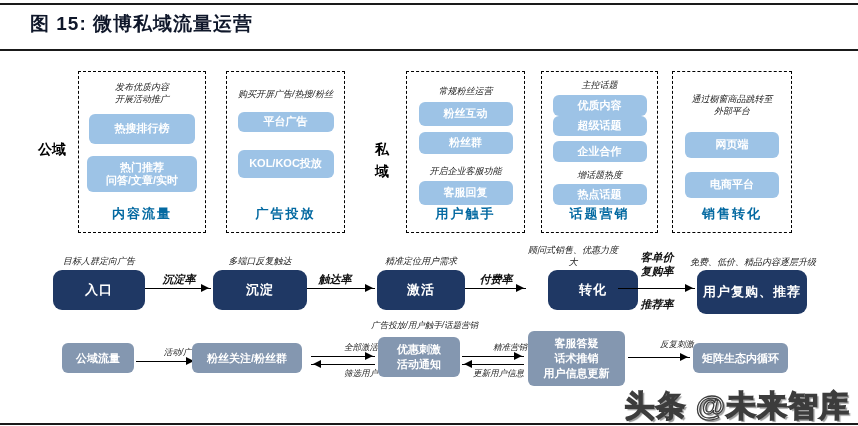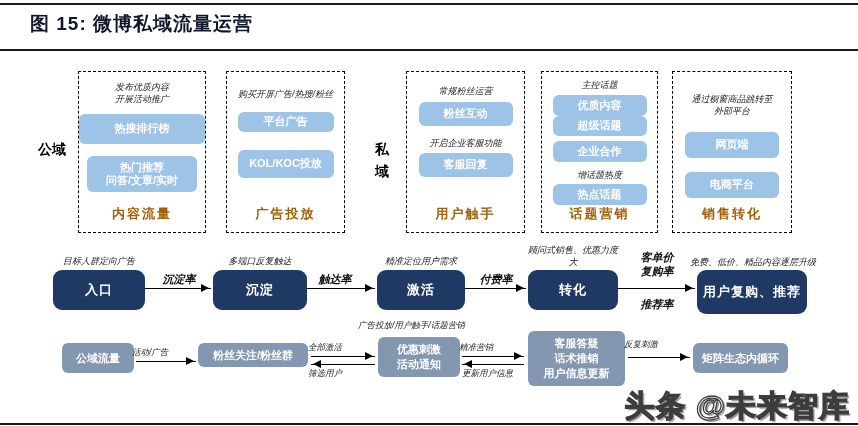--- a/index.html
+++ b/index.html
@@ -10,24 +10,24 @@
   .region{position:absolute;font-size:14px;font-weight:bold;color:#000;}
   .region.vert{width:18px;word-break:break-all;line-height:1.6;text-align:center;}
 
   
   .dcol{position:absolute;top:71px;height:162px;border:1.6px dashed #000;
         display:flex;flex-direction:column;align-items:center;box-sizing:border-box;}
   .note{font-size:9px;font-style:italic;color:#222;text-align:center;white-space:pre-line;line-height:1.35;}
   .bbox{background:#9DC3E6;color:#fff;font-weight:bold;font-size:11px;border-radius:6px;
         display:flex;align-items:center;justify-content:center;text-align:center;
         white-space:pre-line;line-height:1.25;box-sizing:border-box;padding:2px 4px;}
-  .cfoot{margin-top:auto;margin-bottom:9px;font-size:13px;font-weight:bold;color:#a16207;letter-spacing:2px;}
+  .cfoot{margin-top:auto;margin-bottom:9px;font-size:13px;font-weight:bold;color:#0369a1;letter-spacing:2px;}
 
   .c1{left:78px;width:128px;}  .c1 .note{margin-top:9px;}
-  .c1 .b0{margin-top:9px;width:126px;height:30px;} .c1 .b1{margin-top:12px;width:110px;height:36px;}
+  .c1 .b0{margin-top:9px;width:106px;height:30px;} .c1 .b1{margin-top:12px;width:110px;height:36px;}
   .c2{left:226px;width:119px;} .c2 .note{margin-top:16px;}
   .c2 .b0{margin-top:12px;width:96px;height:20px;} .c2 .b1{margin-top:18px;width:96px;height:28px;}
   .c3{left:406px;width:119px;} .c3 .note{margin-top:13px;}
   .c3 .b0{margin-top:5px;width:94px;height:24px;} .c3 .b1{margin-top:6px;width:94px;height:22px;}
   .c3 .note2{margin-top:11px;} .c3 .b2{margin-top:4px;width:94px;height:24px;}
   .c4{left:541px;width:117px;} .c4 .note{margin-top:7px;}
   .c4 .b0{margin-top:4px;width:94px;height:22px;} .c4 .b1{width:94px;height:22px;}
   .c4 .b2{margin-top:5px;width:94px;height:22px;} .c4 .note2{margin-top:7px;}
   .c4 .b3{margin-top:3px;width:94px;height:22px;}
   .c5{left:672px;width:120px;} .c5 .note{margin-top:21px;}
@@ -44,21 +44,21 @@
   .ar{position:absolute;height:0;border-top:1.6px solid #000;}
   .ar.r::after{content:"";position:absolute;right:-2px;top:-5.4px;width:0;height:0;
                border:4.4px solid transparent;border-left:8px solid #000;}
   .ar.l::after{content:"";position:absolute;left:-2px;top:-5.4px;width:0;height:0;
                border:4.4px solid transparent;border-right:8px solid #000;}
 
   
   .gray{position:absolute;background:#8497B0;color:#fff;font-weight:bold;font-size:11px;border-radius:6px;
         display:flex;align-items:center;justify-content:center;text-align:center;
         white-space:pre-line;line-height:1.35;box-sizing:border-box;padding:2px 4px;}
-  .lnote{position:absolute;font-size:8.5px;font-style:italic;color:#222;text-align:left;white-space:pre-line;line-height:1.3;}
+  .lnote{position:absolute;font-size:8.5px;font-style:italic;color:#222;text-align:right;white-space:pre-line;line-height:1.3;}
 
   .watermark{position:absolute;right:8px;top:386px;font-size:30px;font-weight:bold;color:#fff;
              letter-spacing:1px;-webkit-text-stroke:1.3px #3c3c3c;
              text-shadow:2px 2px 1px #9a9a9a;}
 </style>
 </head>
 <body>
 
 <div class="canvas">
 
@@ -81,20 +81,21 @@
   <div class="dcol c2">
     <div class="note">购买开屏广告/热搜/粉丝</div>
     <div class="bbox b0">平台广告</div>
     <div class="bbox b1">KOL/KOC投放</div>
     <div class="cfoot">广告投放</div>
   </div>
 
   <div class="dcol c3">
     <div class="note">常规粉丝运营</div>
     <div class="bbox b0">粉丝互动</div>
+    <div class="bbox b1">粉丝群</div>
     <div class="note note2">开启企业客服功能</div>
     <div class="bbox b2">客服回复</div>
     <div class="cfoot">用户触手</div>
   </div>
 
   <div class="dcol c4">
     <div class="note">主控话题</div>
     <div class="bbox b0">优质内容</div>
     <div class="bbox b1">超级话题</div>
     <div class="bbox b2">企业合作</div>
@@ -114,39 +115,39 @@
   <div class="fnote" style="left:43px;top:256px;width:112px;">目标人群定向广告</div>
   <div class="fnote" style="left:203px;top:256px;width:114px;">多端口反复触达</div>
   <div class="fnote" style="left:367px;top:256px;width:108px;">精准定位用户需求</div>
   <div class="fnote" style="left:518px;top:245px;width:110px;">顾问式销售、优惠力度
 大</div>
   <div class="fnote" style="left:683px;top:257px;width:140px;">免费、低价、精品内容逐层升级</div>
 
   <div class="navy" style="left:53px;top:270px;width:92px;height:40px;">入口</div>
   <div class="navy" style="left:213px;top:270px;width:94px;height:40px;">沉淀</div>
   <div class="navy" style="left:377px;top:270px;width:88px;height:40px;">激活</div>
-  <div class="navy" style="left:528px;top:270px;width:90px;height:40px;">转化</div>
+  <div class="navy" style="left:548px;top:270px;width:90px;height:40px;">转化</div>
   <div class="navy" style="left:697px;top:270px;width:110px;height:44px;">用户复购、推荐</div>
 
   <div class="ar r" style="left:145px;top:288px;width:66px;"></div>
   <div class="albl" style="left:147px;top:272px;width:64px;">沉淀率</div>
   <div class="ar r" style="left:307px;top:288px;width:68px;"></div>
   <div class="albl" style="left:302px;top:272px;width:66px;">触达率</div>
   <div class="ar r" style="left:465px;top:288px;width:61px;"></div>
   <div class="albl" style="left:465px;top:272px;width:62px;">付费率</div>
   <div class="ar r" style="left:618px;top:288px;width:77px;"></div>
   <div class="albl" style="left:616px;top:250px;width:82px;">客单价
 复购率</div>
   <div class="albl" style="left:616px;top:297px;width:82px;">推荐率</div>
 
   <div class="gray" style="left:62px;top:343px;width:72px;height:30px;">公域流量</div>
   <div class="ar r" style="left:136px;top:361px;width:60px;"></div>
   <div class="lnote" style="left:132px;top:347px;width:68px;">活动/广告</div>
 
-  <div class="gray" style="left:198px;top:343px;width:110px;height:24px;">粉丝关注/粉丝群</div>
+  <div class="gray" style="left:192px;top:343px;width:110px;height:30px;">粉丝关注/粉丝群</div>
   <div class="ar r" style="left:311px;top:356px;width:64px;"></div>
   <div class="ar l" style="left:311px;top:364px;width:64px;"></div>
   <div class="lnote" style="left:308px;top:342px;width:70px;">全部激活</div>
   <div class="lnote" style="left:308px;top:368px;width:70px;">筛选用户</div>
 
   <div class="lnote" style="left:358px;top:320px;width:120px;">广告投放/用户触手/话题营销</div>
   <div class="gray" style="left:378px;top:337px;width:82px;height:40px;">优惠刺激
 活动通知</div>
 
   <div class="ar r" style="left:462px;top:356px;width:62px;"></div>

